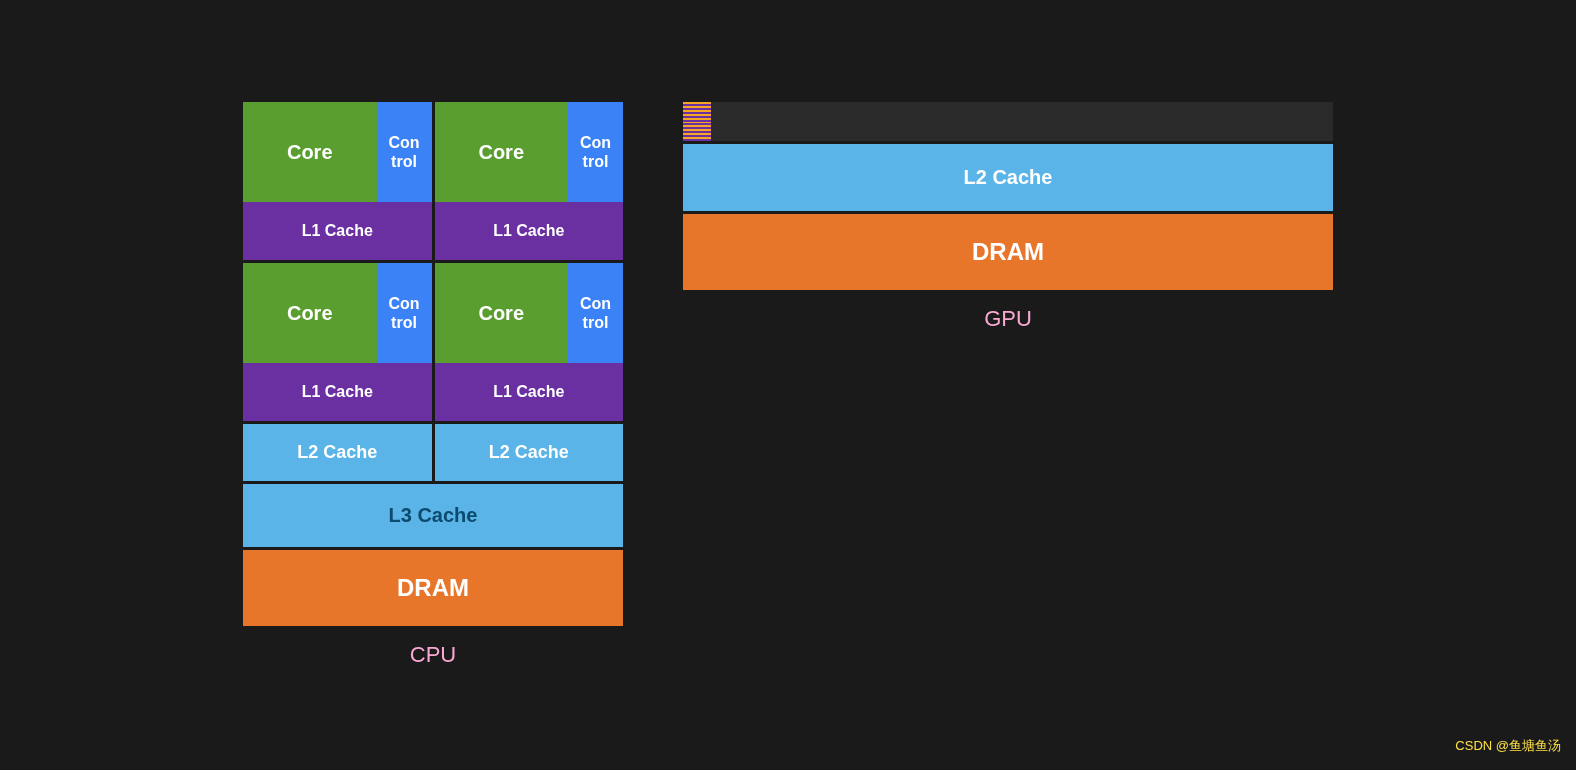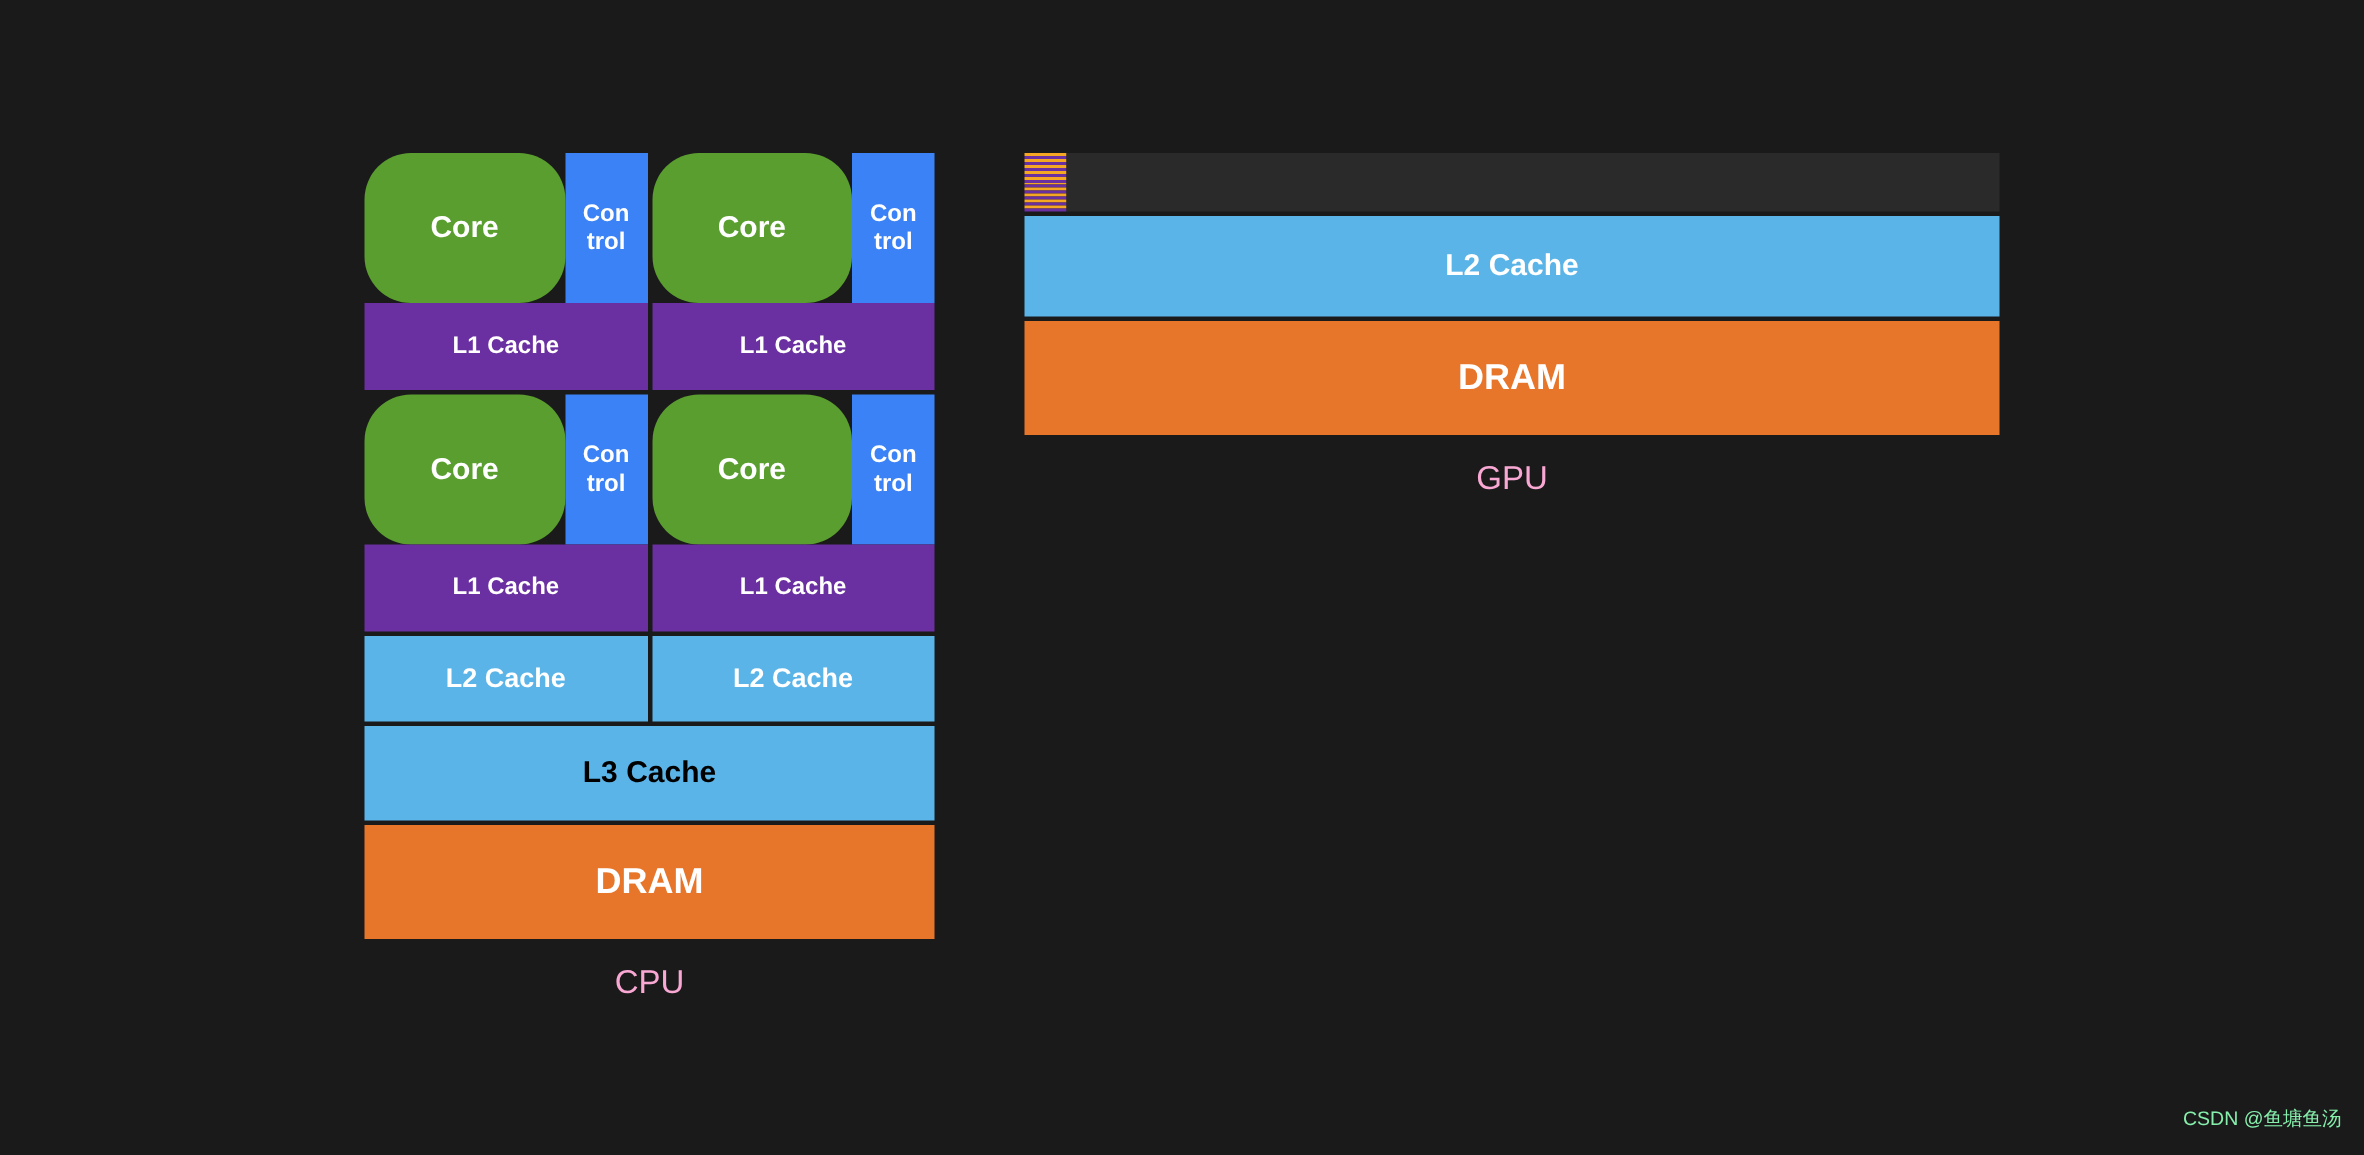--- a/index.html
+++ b/index.html
@@ -56,21 +56,20 @@
       background: #5a9e2f;
       color: white;
       font-size: 20px;
       font-weight: bold;
       display: flex;
       align-items: center;
       justify-content: center;
       flex: 1;
       padding: 20px 10px;
       min-height: 100px;
-      border-radius: 31px;
     }
     .core-orange {
       background: #3b82f6;
       color: white;
       font-size: 16px;
       font-weight: bold;
       display: flex;
       align-items: center;
       justify-content: center;
       text-align: center;
@@ -94,21 +93,21 @@
       background: #5ab4e8;
       color: white;
       font-size: 18px;
       font-weight: bold;
       text-align: center;
       padding: 18px 10px;
       flex: 1;
     }
     .l3-cache {
       background: #5ab4e8;
-      color: #000000;
+      color: #0c4a6e;
       font-size: 20px;
       font-weight: bold;
       text-align: center;
       padding: 20px 7px;
     }
     .dram {
       background: #e8762a;
       color: white;
       font-size: 24px;
       font-weight: bold;
@@ -162,21 +161,21 @@
       font-size: 24px;
       font-weight: bold;
       text-align: center;
       padding: 24px 10px;
     }
 
     .watermark {
       position: fixed;
       bottom: 15px;
       right: 15px;
-      color: #86efac;
+      color: #fde047;
       font-size: 13px;
     }
   </style>
 </head>
 <body>
 
 <div class="diagram-container">
 
   <div class="chip-section">
     <div class="cpu-diagram">

